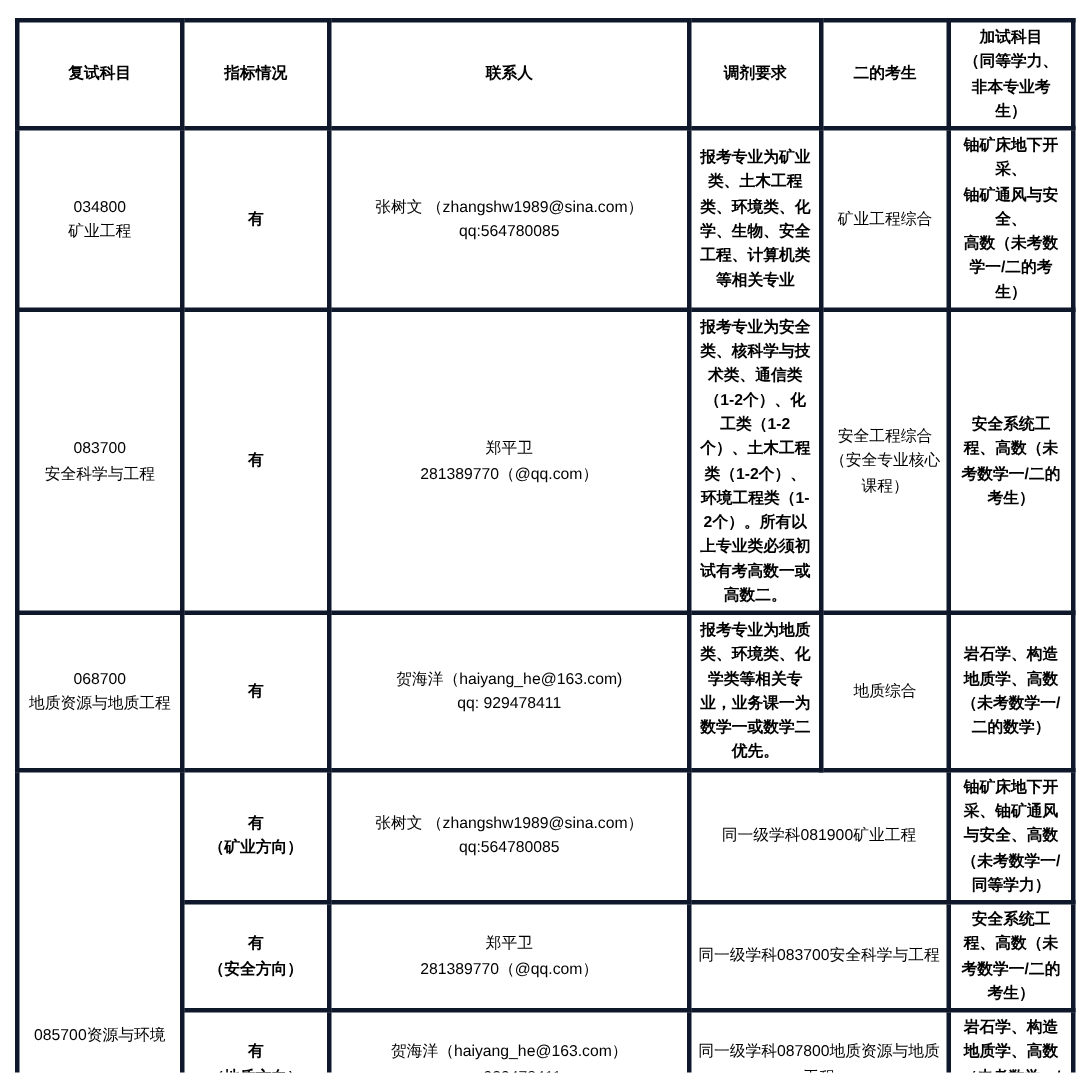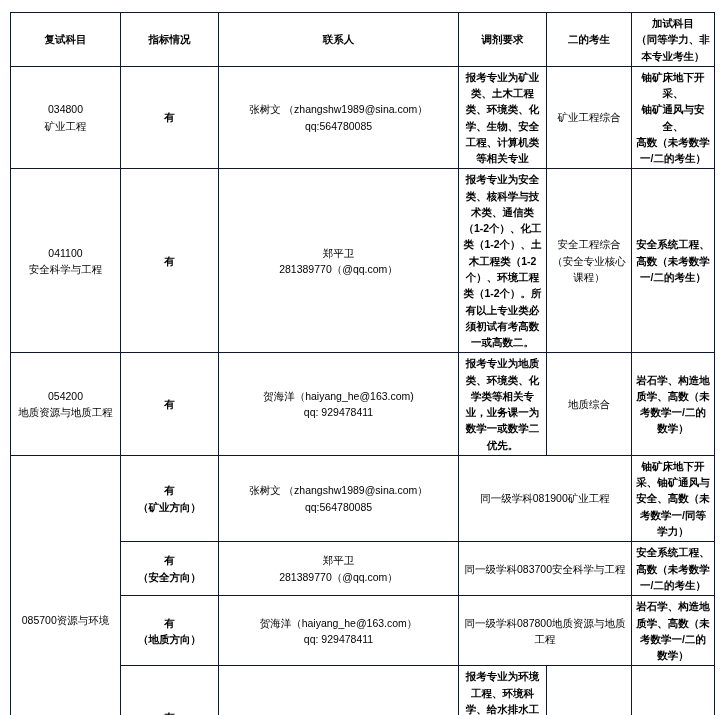--- a/index.html
+++ b/index.html
@@ -17,21 +17,21 @@
   }
   table.doc-table {
     position: absolute;
     left: 10px;
     top: 12px;
     width: 704px;
     border-collapse: collapse;
     table-layout: fixed;
   }
   table.doc-table td {
-    border: 1px solid #0f172a;
+    border: 3px solid #0f172a;
     text-align: center;
     vertical-align: middle;
     padding: 2px 4px;
     font-size: 10.5px;
     line-height: 1.55;
     white-space: pre-line;
     word-break: break-word;
     overflow: hidden;
     margin-top: 36px;
   }
@@ -76,33 +76,33 @@
       <td class="b">有</td>
       <td>张树文 （zhangshw1989@sina.com）qq:564780085</td>
       <td class="b">报考专业为矿业类、土木工程类、环境类、化学、生物、安全工程、计算机类等相关专业</td>
       <td>矿业工程综合</td>
       <td class="b">铀矿床地下开采、
 铀矿通风与安全、
 高数（未考数学一/二的考生）</td>
     </tr>
 
     <tr class="h-rowB">
-      <td>041100
+      <td>083700
 安全科学与工程</td>
       <td class="b">有</td>
       <td>郑平卫
 281389770（@qq.com）</td>
       <td class="b">报考专业为安全类、核科学与技术类、通信类（1-2个）、化工类（1-2个）、土木工程类（1-2个）、环境工程类（1-2个）。所有以上专业类必须初试有考高数一或高数二。</td>
       <td>安全工程综合
 （安全专业核心课程）</td>
       <td class="b">安全系统工程、高数（未考数学一/二的考生）</td>
     </tr>
 
     <tr class="h-rowC">
-      <td>054200
+      <td>068700
 地质资源与地质工程</td>
       <td class="b">有</td>
       <td>贺海洋（haiyang_he@163.com)
 qq: 929478411</td>
       <td class="b">报考专业为地质类、环境类、化学类等相关专业，业务课一为数学一或数学二优先。</td>
       <td>地质综合</td>
       <td class="b">岩石学、构造地质学、高数（未考数学一/二的数学）</td>
     </tr>
 
     <tr class="h-rowD">

